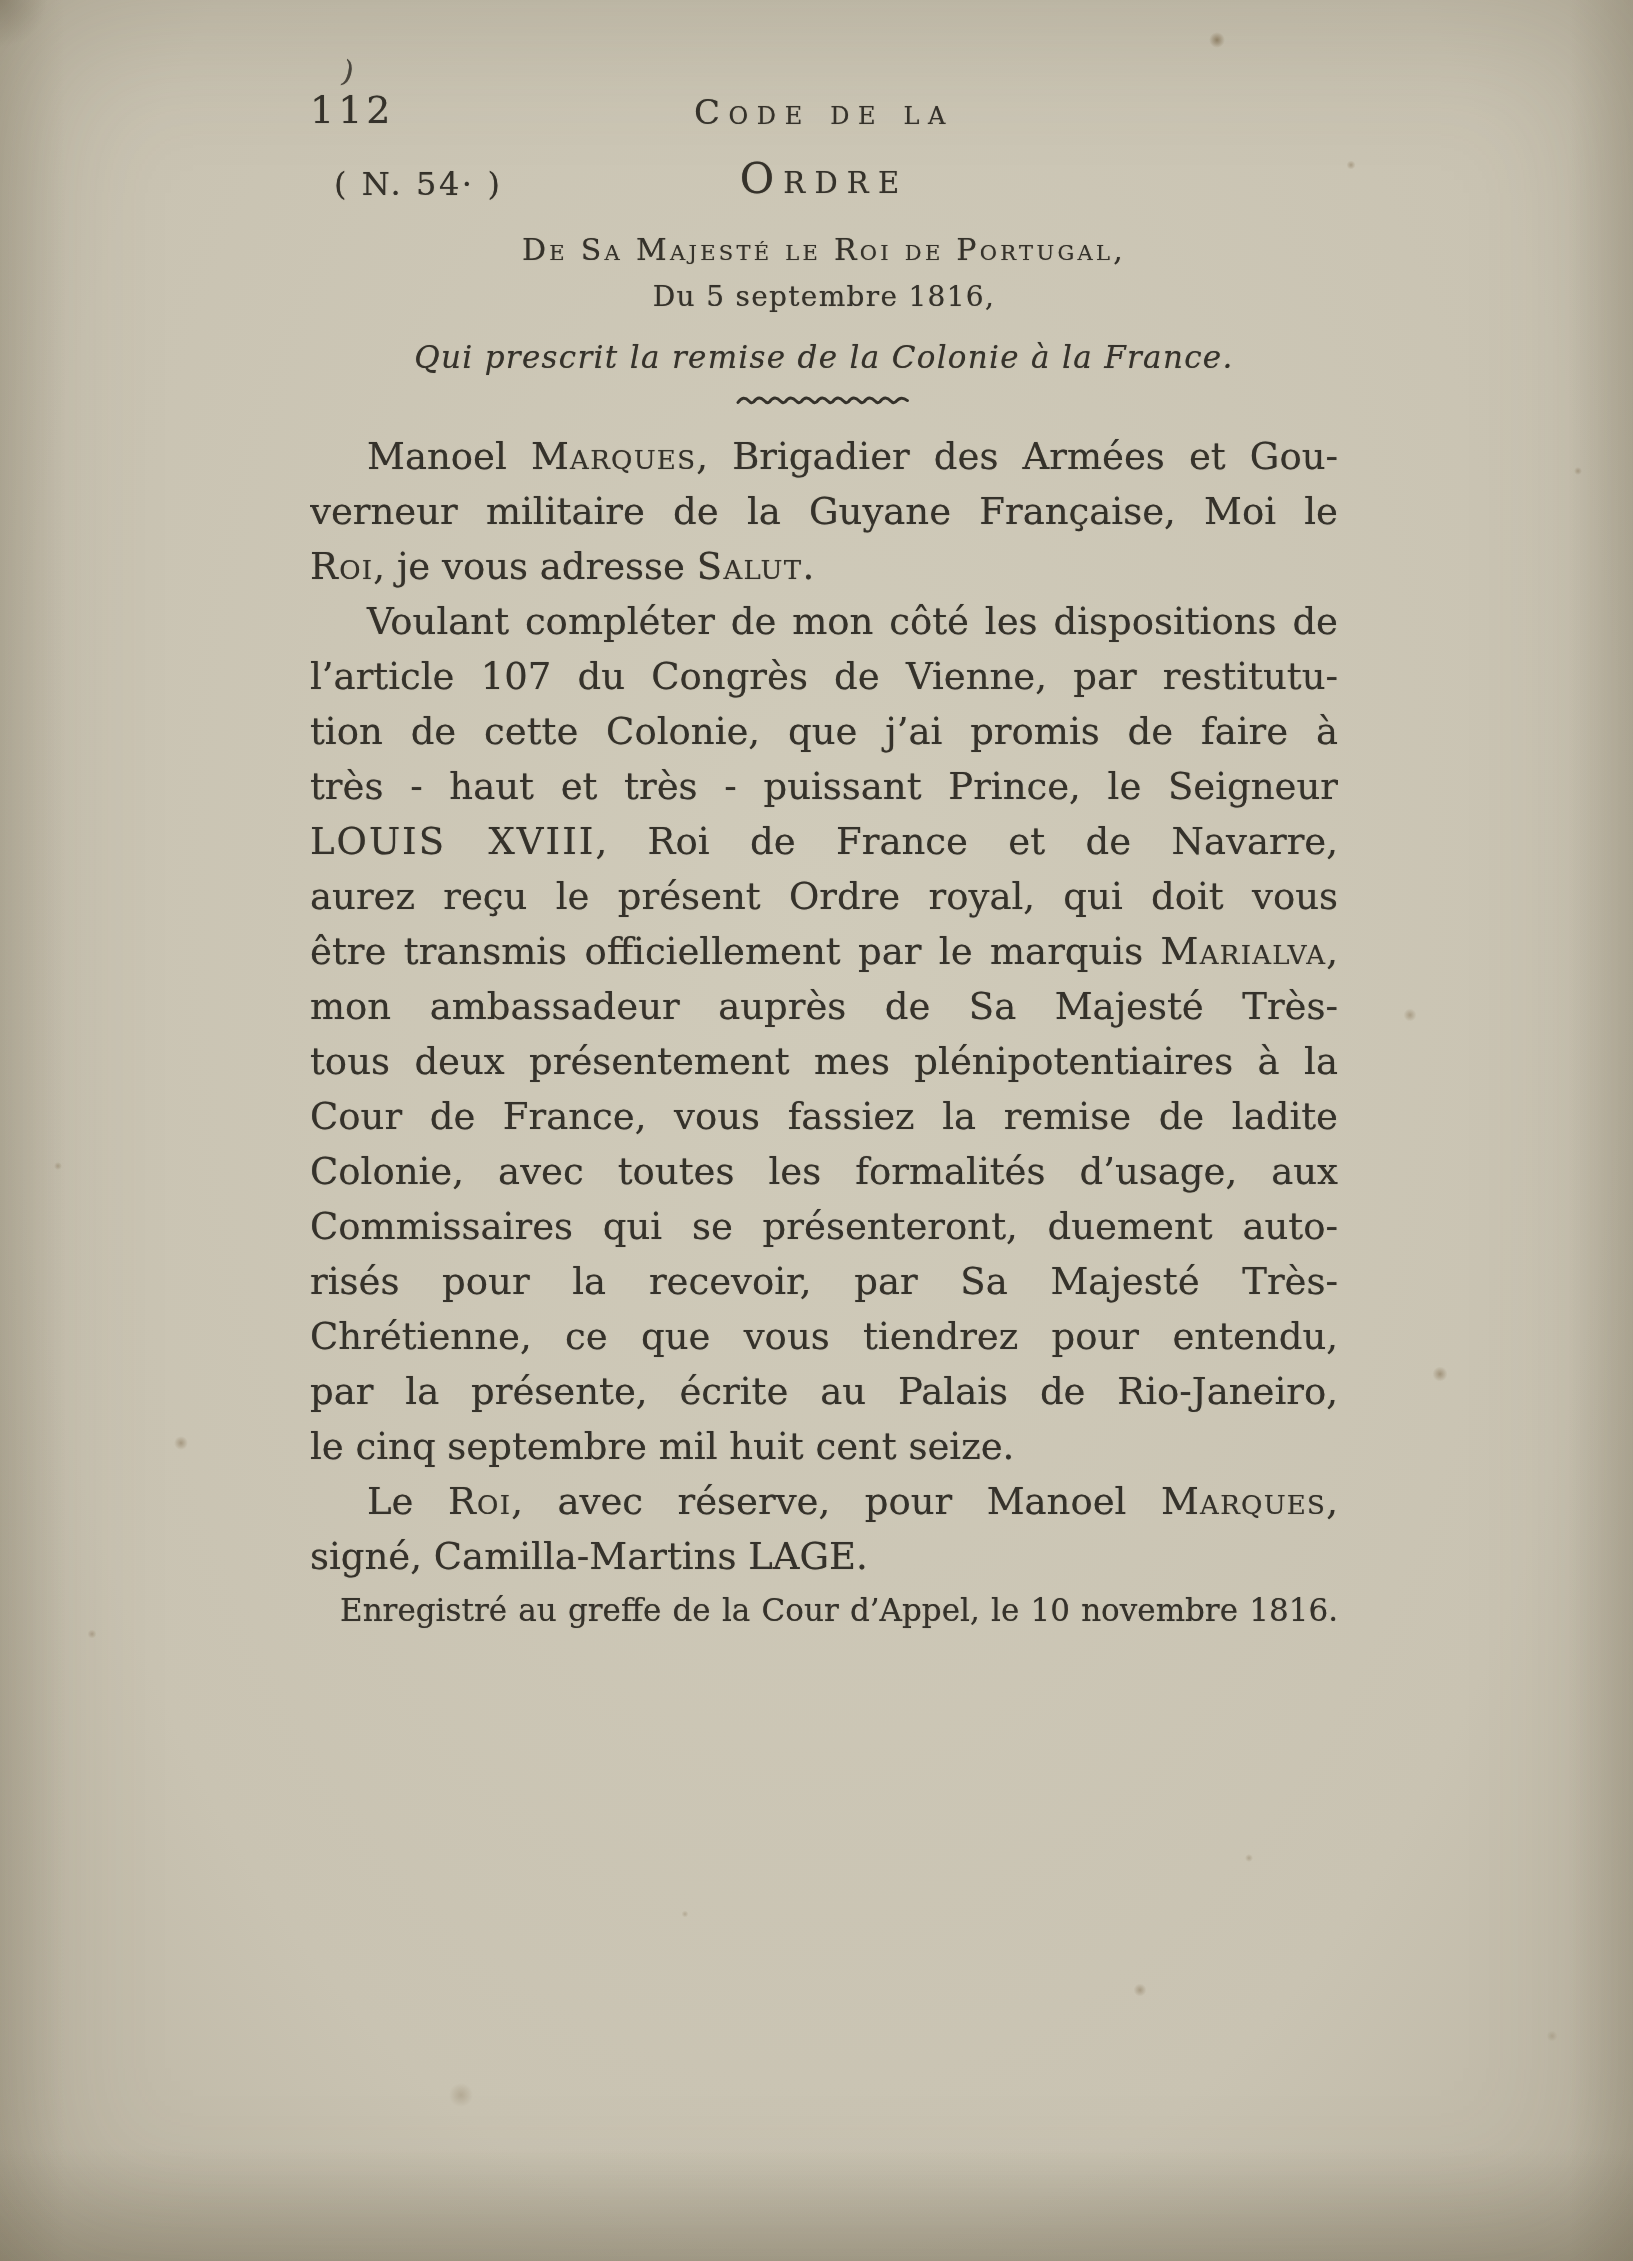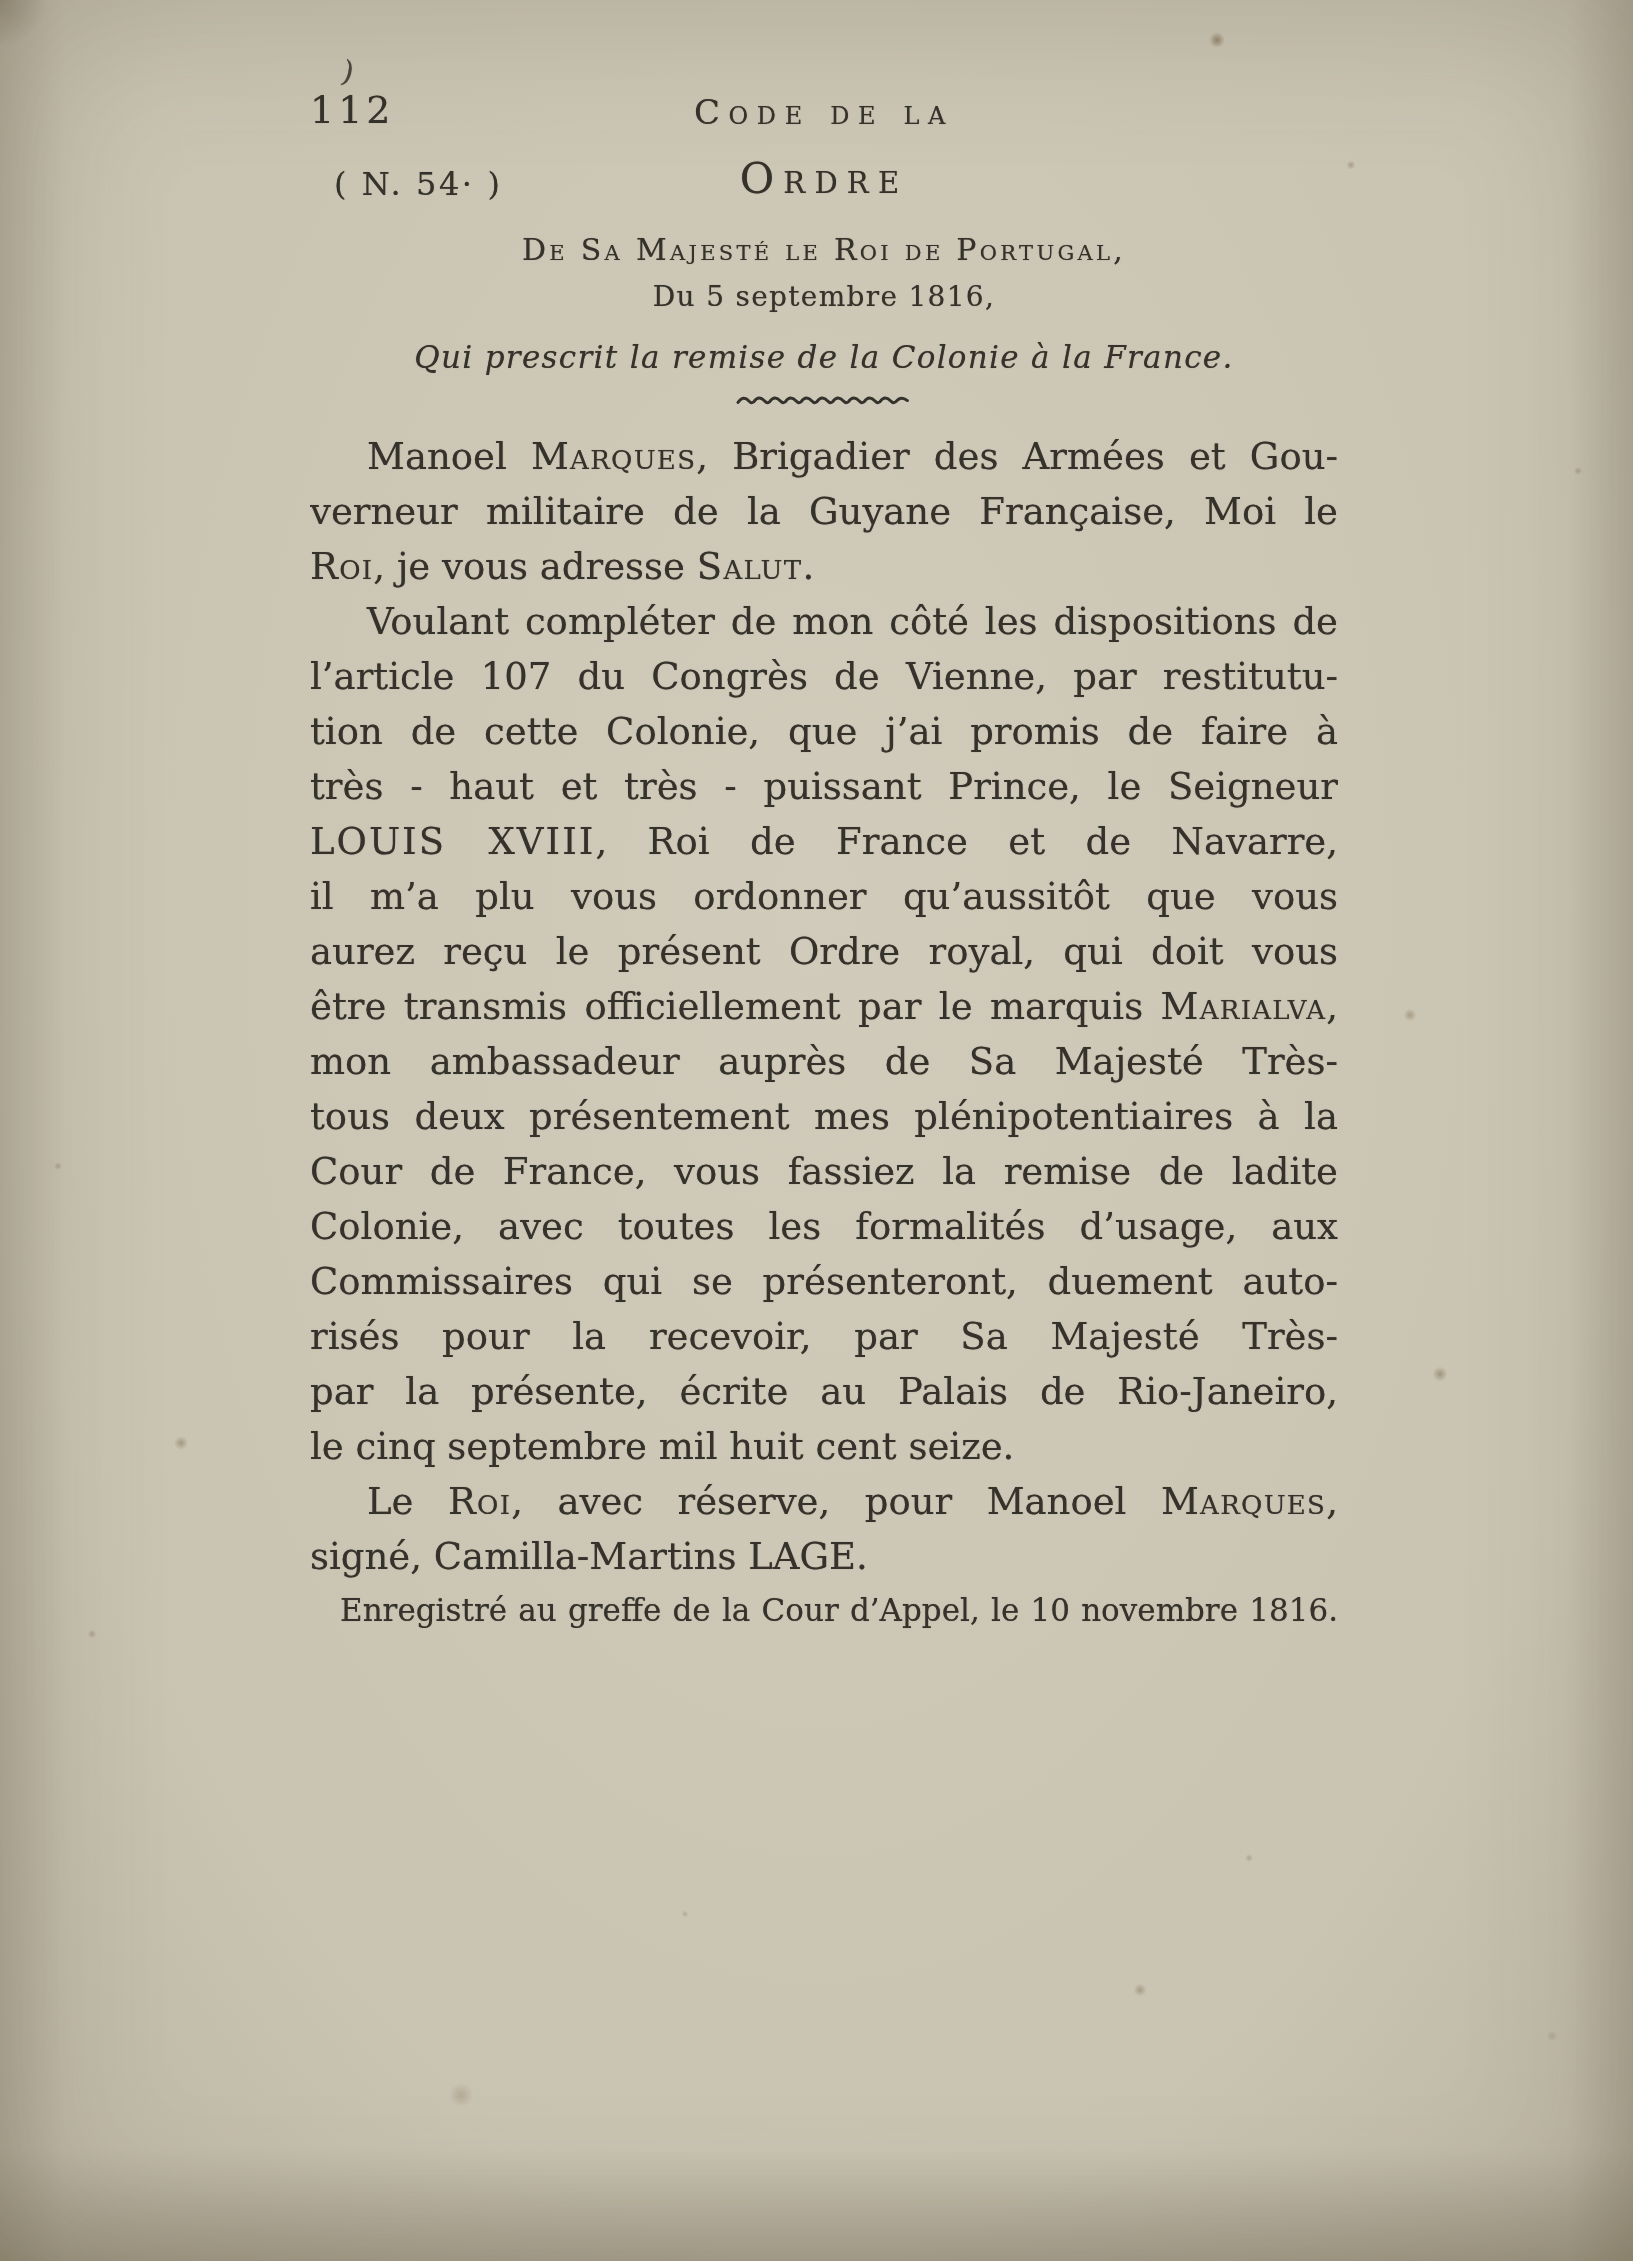--- a/index.html
+++ b/index.html
@@ -141,29 +141,29 @@
 
     <div class="docbody">
         <div class="line indent"><span>Manoel </span><span class="sc">Marques</span><span>, Brigadier des Armées et Gou-</span></div>
         <div class="line"><span>verneur militaire de la Guyane Française, Moi le</span></div>
         <div class="line last"><span class="sc">Roi</span><span>, je vous adresse </span><span class="sc">Salut</span><span>.</span></div>
         <div class="line indent"><span>Voulant compléter de mon côté les dispositions de</span></div>
         <div class="line"><span>l’article 107 du Congrès de Vienne, par restitutu-</span></div>
         <div class="line"><span>tion de cette Colonie, que j’ai promis de faire à</span></div>
         <div class="line"><span>très - haut et très - puissant Prince, le Seigneur</span></div>
         <div class="line"><span class="caps">LOUIS XVIII</span><span>, Roi de France et de Navarre,</span></div>
-        <div class="line"><span>il m’a plu vous ordonner qu’aussitôt que vous</span></div>
         <div class="line"><span>aurez reçu le présent Ordre royal, qui doit vous</span></div>
         <div class="line"><span>être transmis officiellement par le marquis </span><span class="sc">Marialva</span><span>,</span></div>
         <div class="line"><span>mon ambassadeur auprès de Sa Majesté Très-</span></div>
         <div class="line"><span>tous deux présentement mes plénipotentiaires à la</span></div>
         <div class="line"><span>Cour de France, vous fassiez la remise de ladite</span></div>
         <div class="line"><span>Colonie, avec toutes les formalités d’usage, aux</span></div>
         <div class="line"><span>Commissaires qui se présenteront, duement auto-</span></div>
         <div class="line"><span>risés pour la recevoir, par Sa Majesté Très-</span></div>
+        <div class="line"><span>Chrétienne, ce que vous tiendrez pour entendu,</span></div>
         <div class="line"><span>par la présente, écrite au Palais de Rio-Janeiro,</span></div>
         <div class="line last"><span>le cinq septembre mil huit cent seize.</span></div>
         <div class="line indent"><span>Le </span><span class="sc">Roi</span><span>, avec réserve, pour Manoel </span><span class="sc">Marques</span><span>,</span></div>
         <div class="line last"><span class="it">signé</span><span>, Camilla-Martins LAGE.</span></div>
         <div class="line small"><span>Enregistré au greffe de la Cour d’Appel, le 10 novembre 1816.</span></div>
       </div>
 
   </div>
 </div>
 

